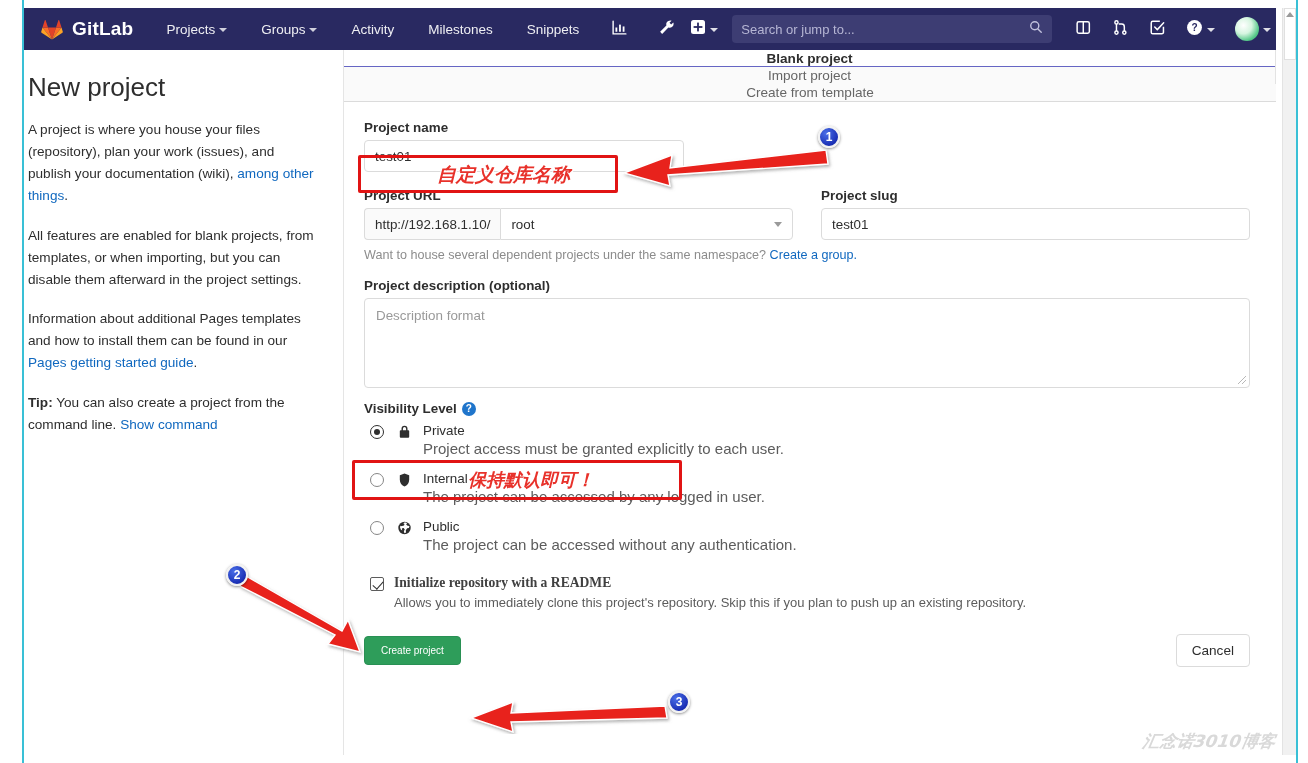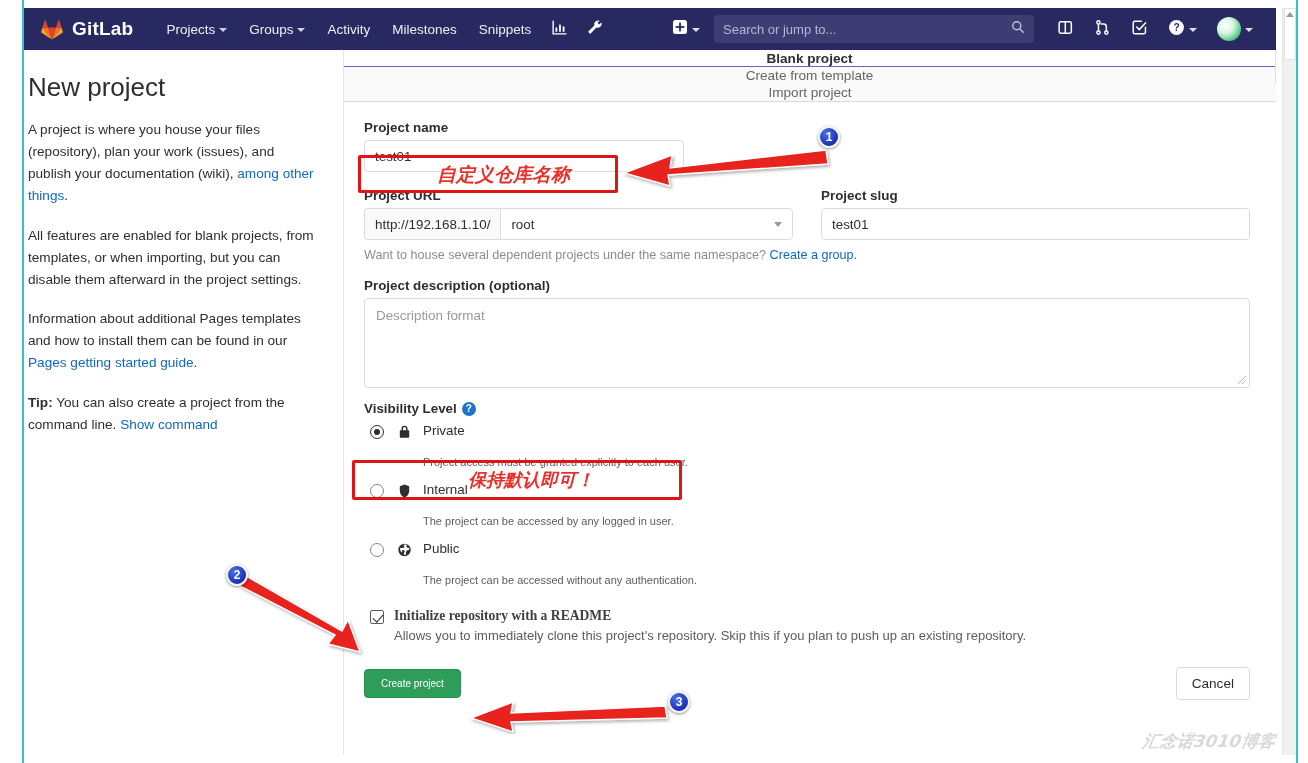--- a/index.html
+++ b/index.html
@@ -39,21 +39,21 @@
     color:#ffffff;
   }
   .brand {
     display:flex; align-items:center; gap:8px;
     margin-left:16px; margin-right:22px;
   }
   .brand-logo { width:24px; height:24px; display:block; }
   .brand-text {
     font-size:19px; font-weight:600; color:#ffffff; letter-spacing:.2px;
   }
-  .nav-links { display:flex; align-items:center; gap:0px; }
+  .nav-links { display:flex; align-items:center; gap:12px; }
   .nav-link {
     font-size:13.5px; color:#ffffff; opacity:.92;
     padding:6px 11px; cursor:pointer; white-space:nowrap;
     display:flex; align-items:center; gap:4px;
   }
   .caret {
     width:0;height:0;border-left:4px solid transparent;border-right:4px solid transparent;
     border-top:4.5px solid #ffffff; opacity:.85; display:inline-block; margin-top:2px;
   }
   .nav-icon-btn {
@@ -182,21 +182,21 @@
     background:#ffffff; margin:2px 13px 0 6px; flex:none; position:relative;
     cursor:pointer;
   }
   .radio.checked { border-color:#2e2e2e; }
   .radio.checked::after {
     content:""; position:absolute; left:3px; top:3px; width:6px; height:6px;
     border-radius:50%; background:#2e2e2e;
   }
   .vicon { width:17px; margin-right:9px; flex:none; margin-top:1px; }
   .vtext { font-size:13.4px; color:#2e2e2e; }
-  .vdesc { font-size:11px; color:#5c5c5c; margin-top:18px; }
+  .vdesc { font-size:15px; color:#5c5c5c; margin-top:2px; }
   .vblock { display:flex; flex-direction:column; }
 
   .chk-row { display:flex; align-items:flex-start; margin-top:22px; }
   .chkbox {
     width:14px; height:14px; border:1px solid #5c5c5c; border-radius:2px;
     background:#ffffff; margin:2px 10px 0 6px; flex:none; position:relative;
     cursor:pointer;
   }
   .chkbox::after {
     content:""; position:absolute; left:3.5px; top:0.5px; width:5px; height:9px;
@@ -405,24 +405,24 @@
       <p><span class="tip-bold">Tip:</span><span> You can also create a project from the command line. </span><a href="#">Show command</a></p>
     </div>
 
     <div id="main">
 
       <div id="tabs">
         <div class="tab active">
           <span>Blank project</span>
         </div>
         <div class="tab">
+          <span>Import project</span>
+        </div>
+        <div class="tab">
           <span>Create from template</span>
-        </div>
-        <div class="tab">
-          <span>Import project</span>
         </div>
       </div>
 
       <div id="form">
 
         <div class="flabel">Project name</div>
         <div class="finput" style="max-width:320px">
           <span>test01</span>
         </div>
 

